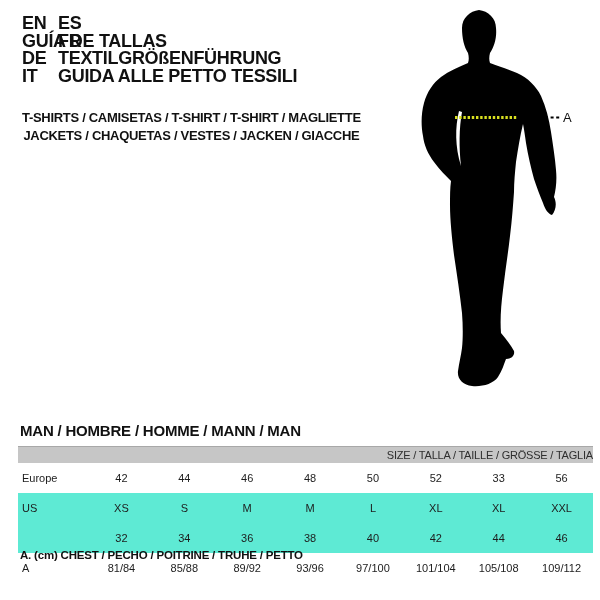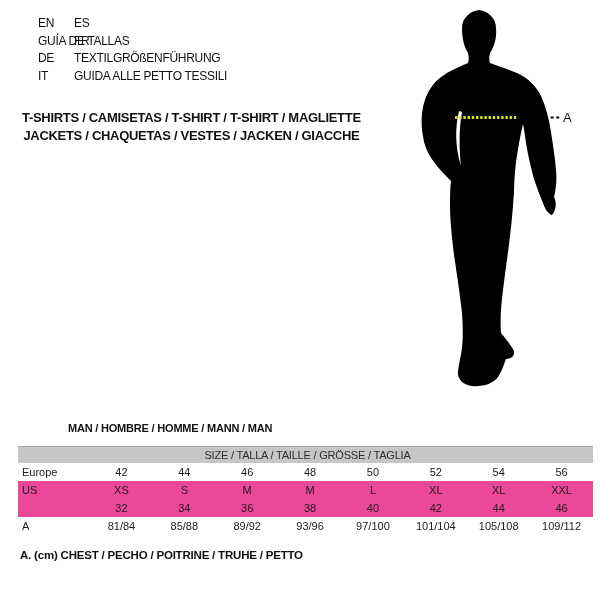--- a/index.html
+++ b/index.html
@@ -5,57 +5,57 @@
   html,body { margin:0; padding:0; }
   body {
     width:600px; height:600px; position:relative; overflow:hidden;
     background:#ffffff; color:#111;
     font-family:"Liberation Sans", sans-serif;
   }
   .page { position:absolute; inset:0; }
 
   
   .lang-block {
-    position:absolute; left:38px; top:15px;
+    position:absolute; left:22px; top:15px;
     display:grid; grid-template-columns:36px auto;
-    font-weight:normal; font-size:12px; line-height:17.5px;
+    font-weight:bold; font-size:18px; line-height:17.5px;
     letter-spacing:-0.3px; white-space:nowrap;
   }
 
   
   .products {
     position:absolute; left:22px; top:109px;
     font-weight:bold; font-size:13px; line-height:18px;
     letter-spacing:-0.3px; white-space:nowrap;text-align:center;
   }
 
   
   .figure-svg { position:absolute; left:405px; top:0; width:190px; height:400px; }
 
   
   .man-label {
     position:absolute; left:20px; top:422px;
-    font-weight:bold; font-size:11px; letter-spacing:-0.2px; white-space:nowrap;margin-left:48px;
+    font-weight:bold; font-size:15px; letter-spacing:-0.2px; white-space:nowrap;
   }
 
   
   .size-table {
     position:absolute; left:18px; top:446px; width:575px;
     border-collapse:collapse; font-size:11px; table-layout:fixed;
   }
   .size-table th {
     background:#c6c6c6; border-top:1px solid #a8a8a8;
-    font-weight:normal; text-align:center; color:#2e2e2e;
+    font-weight:normal; text-align:right; color:#2e2e2e;
     height:14px; padding:1px 0 1px 4px; font-size:11px; letter-spacing:-0.2px;
   }
   .size-table td {
-    height:18px; padding:0; text-align:center; color:#1c1c1c;
+    height:30px; padding:0; text-align:center; color:#1c1c1c;
   }
   .size-table td.lbl { text-align:left; padding-left:4px; }
-  .size-table tr.shaded td { background:#ec4899; }
+  .size-table tr.shaded td { background:#5eead4; }
 
   
   .footer-label {
     position:absolute; left:20px; top:549px;
     font-weight:bold; font-size:11.5px; letter-spacing:-0.2px; white-space:nowrap;
   }
 </style>
 </head>
 <body>
 
@@ -135,21 +135,21 @@
     </thead>
     <tbody>
       <tr>
         <td class="lbl">Europe</td>
         <td>42</td>
         <td>44</td>
         <td>46</td>
         <td>48</td>
         <td>50</td>
         <td>52</td>
-        <td>54</td>
+        <td>33</td>
         <td>56</td>
       </tr>
       <tr class="shaded">
         <td class="lbl">US</td>
         <td>XS</td>
         <td>S</td>
         <td>M</td>
         <td>M</td>
         <td>L</td>
         <td>XL</td>

